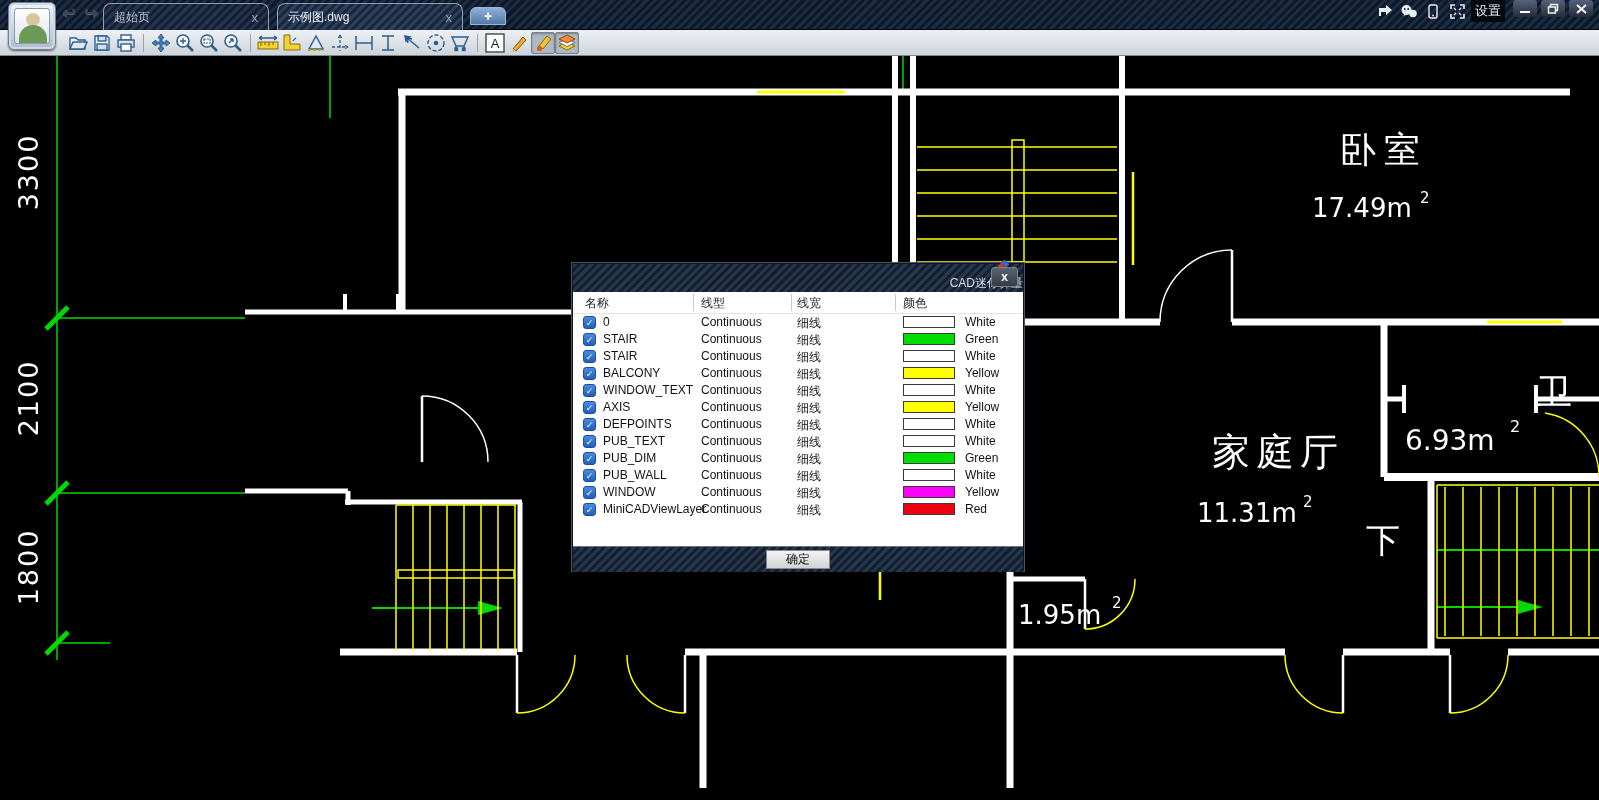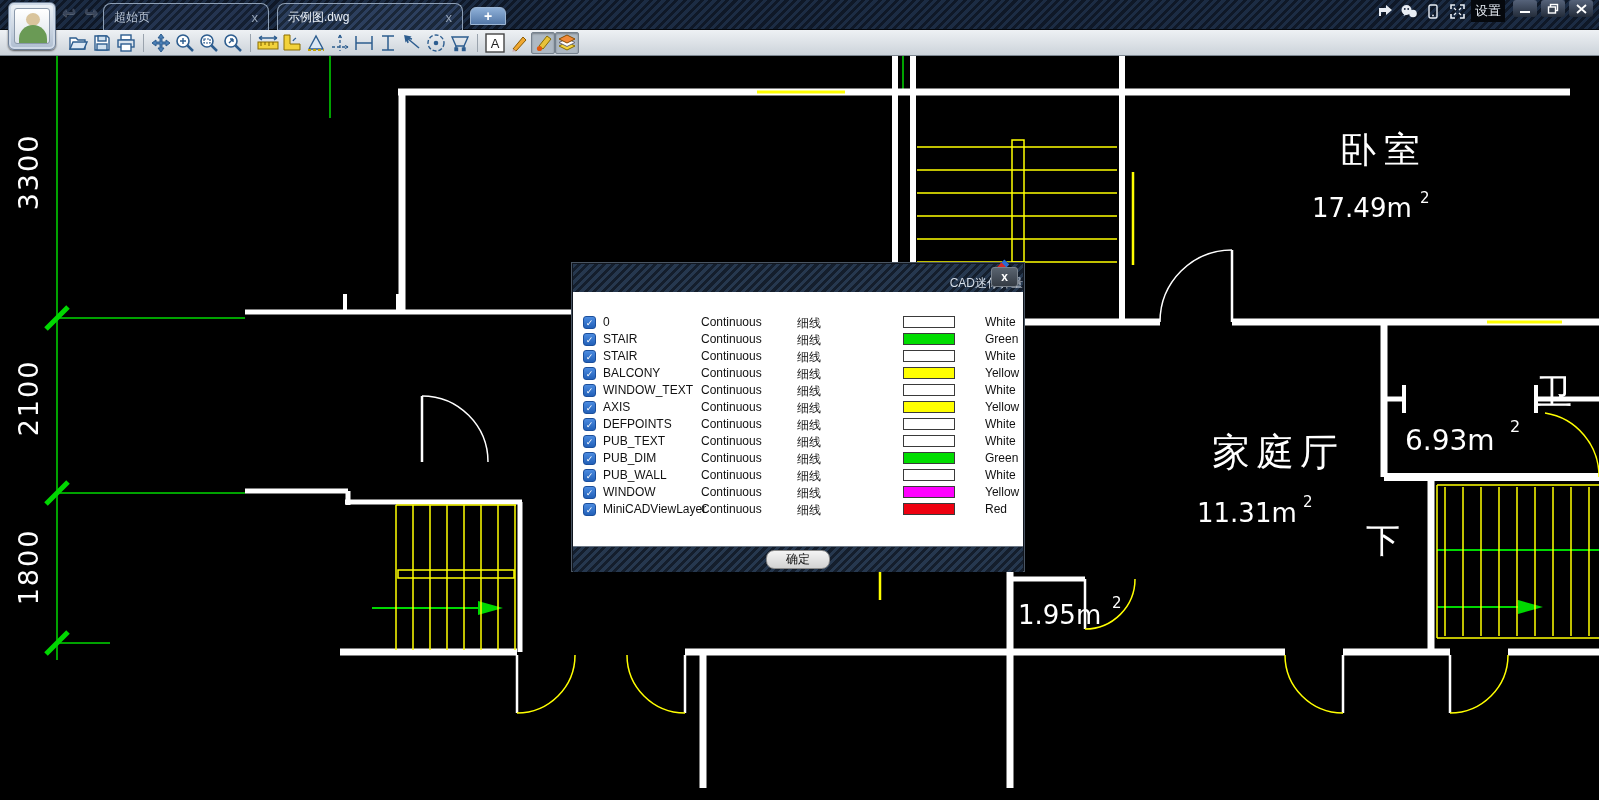--- a/index.html
+++ b/index.html
@@ -75,25 +75,25 @@
   .hsep { position:absolute; top:2px; width:1px; height:17px; background:#c9c9c9; }
   .rows { position:absolute; left:0; top:22px; right:0; }
   .lrow { height:17px; position:relative; font-size:12px; color:#111; }
   .lrow .cb { position:absolute; left:10px; top:2px; width:13px; height:13px; border-radius:3px;
     background:linear-gradient(#4b8be0,#2260b8); border:1px solid #1b4f9c; color:#fff; font-size:9px;
     line-height:12px; text-align:center; }
   .lrow .nm { position:absolute; left:30px; top:1px; }
   .lrow .lt { position:absolute; left:128px; top:1px; }
   .lrow .lw { position:absolute; left:224px; top:1px; }
   .lrow .sw { position:absolute; left:330px; top:2px; width:52px; height:12px; border:1px solid #3a3a3a; }
-  .lrow .cn { position:absolute; left:412px; top:1px; }
+  .lrow .cn { position:absolute; left:392px; top:1px; }
   .dlg-ft { height:26px; background:repeating-linear-gradient(135deg,#26384f 0 3px,#141e2c 3px 6px);
     border-top:1px solid #6b7684; display:flex; align-items:center; justify-content:center; }
   .okbtn { width:64px; height:19px; background:linear-gradient(#f4f4f4,#d2d2d2); border:1px solid #8a8a8a;
-    border-radius:8px; font-size:12px; color:#111; text-align:center; line-height:17px; }
+    border-radius:0; font-size:12px; color:#111; text-align:center; line-height:17px; }
 </style>
 </head>
 <body>
 
 <div class="titlebar"></div>
 
 <div class="avatar">
   <div class="inner">
     <div class="head"></div>
       <div class="torso"></div>
@@ -387,20 +387,29 @@
     <div class="logo">
         <i class="q1"></i>
         <i class="q2"></i>
         <i class="q3"></i>
         <i class="q4"></i>
       </div>
     <span class="dlg-title">CAD迷你算量</span>
     <div class="dlg-close">x</div>
   </div>
   <div class="dlg-body">
+    <div class="dlg-head">
+      <span class="hc" style="left:12px">名称</span>
+      <span class="hc" style="left:128px">线型</span>
+      <span class="hc" style="left:224px">线宽</span>
+      <span class="hc" style="left:330px">颜色</span>
+      <span class="hsep" style="left:120px"></span>
+        <span class="hsep" style="left:218px"></span>
+        <span class="hsep" style="left:322px"></span>
+    </div>
     <div class="rows" id="rows">
   <div class="lrow">
     <span class="cb">✓</span>
     <span class="nm">0</span>
     <span class="lt">Continuous</span>
     <span class="lw">细线</span>
     <span class="sw" style="background: rgb(255, 255, 255);"></span>
     <span class="cn">White</span>
   </div>
 

